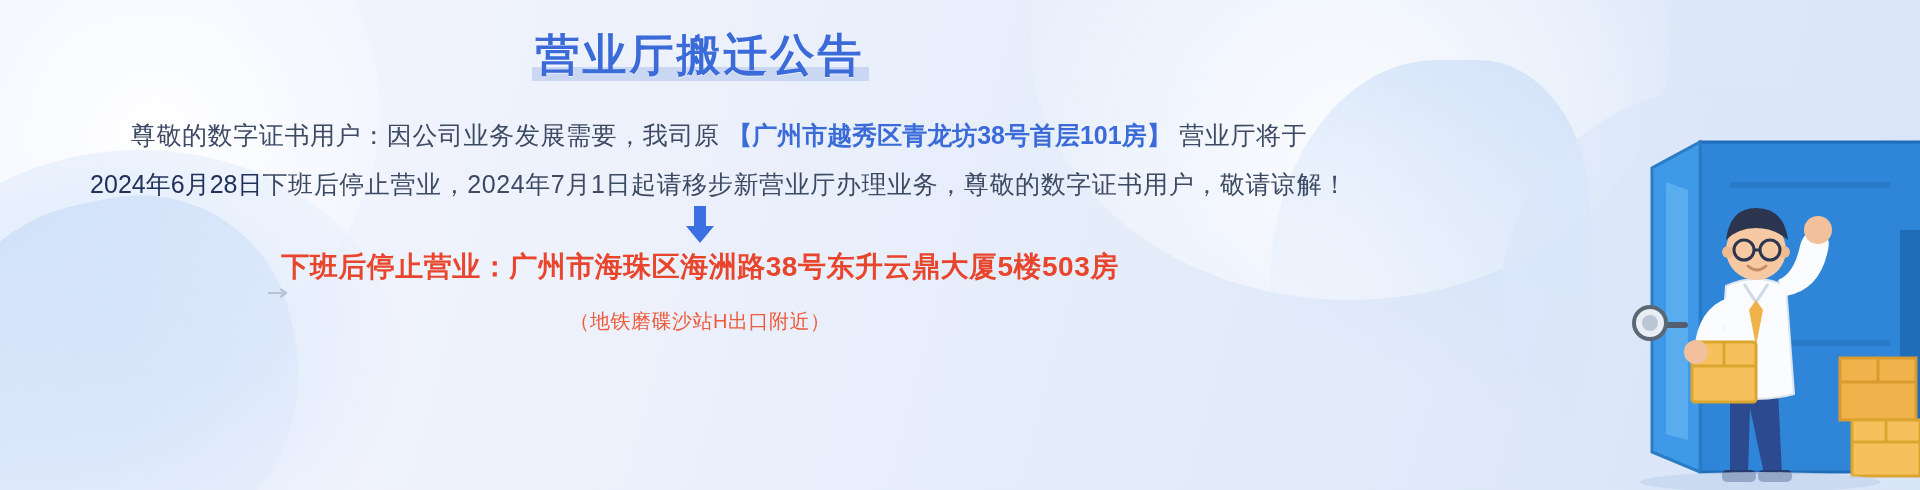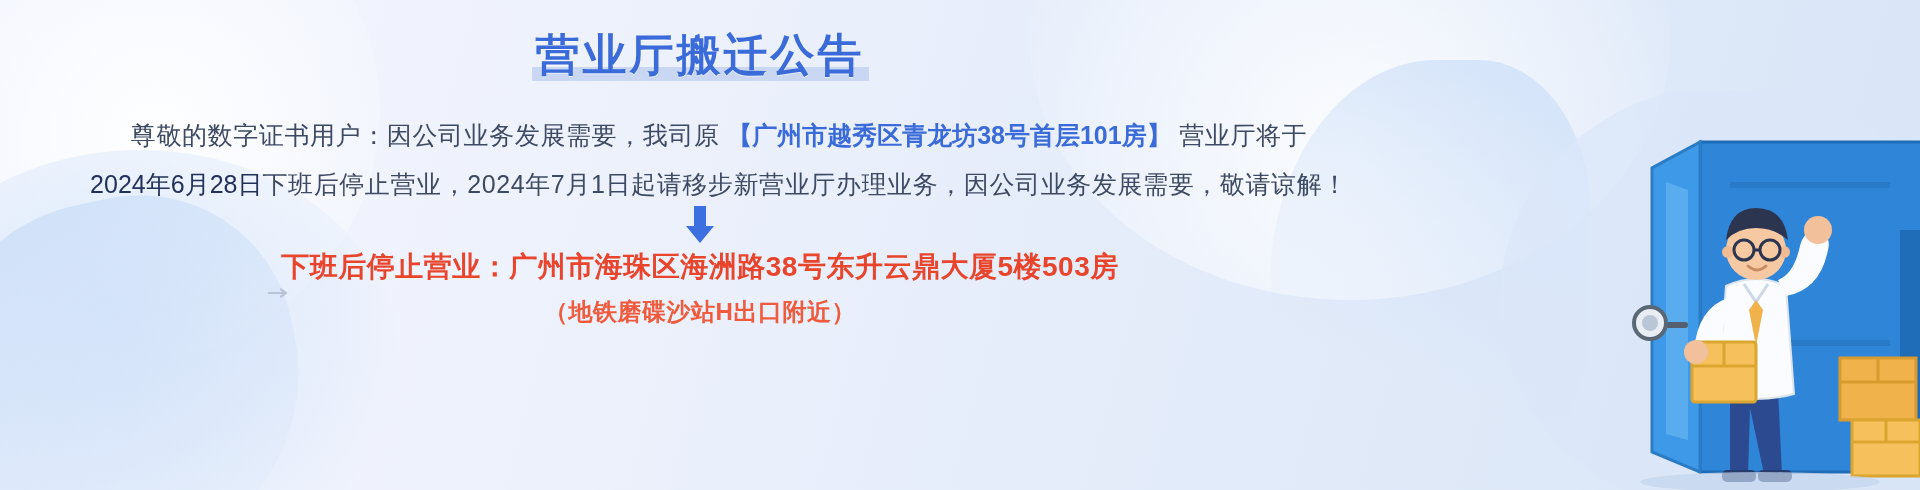--- a/index.html
+++ b/index.html
@@ -105,26 +105,25 @@
   
   .addr-main {
     margin-top: 2px;
     font-size: 28px;
     font-weight: bold;
     color: #e8452c;
     letter-spacing: .5px;
     white-space: nowrap;
   }
   .addr-sub {
-    margin-top: 10px;
-    font-size: 24px;
+    margin-top: 22px;
+    font-size: 20px;
     color: #ef5b3c;
     letter-spacing: .5px;
     white-space: nowrap;
-    font-weight: bold;
   }
 
   
   .mini-arrow {
     position: absolute;
     left: 268px; top: 288px;
     width: 26px; height: 10px;
   }
 
   
@@ -152,21 +151,21 @@
       <span class="title-text">营业厅搬迁公告</span>
     </div>
 
     <div class="body-line line1">
       <span>尊敬的数字证书用户：因公司业务发展需要，我司原</span>
       <span class="hl-addr">【广州市越秀区青龙坊38号首层101房】</span>
       <span>营业厅将于</span>
     </div>
 
     <div class="body-line line2">
-      <span class="hl-date">2024年6月28日</span><span>下班后停止营业，2024年7月1日起请移步新营业厅办理业务，因公司业务发展需要，敬请谅解！</span>
+      <span class="hl-date">2024年6月28日</span><span>下班后停止营业，2024年7月1日起请移步新营业厅办理业务，尊敬的数字证书用户，敬请谅解！</span>
     </div>
 
     <div class="arrow-wrap">
       <svg width="34" height="38" viewBox="0 0 34 38">
         <path d="M11 0 h12 v20 h8 L17 37 L3 20 h8 Z" fill="#3c6fe0"></path>
       </svg>
     </div>
 
     <div class="addr-main">下班后停止营业：广州市海珠区海洲路38号东升云鼎大厦5楼503房</div>
     <div class="addr-sub">（地铁磨碟沙站H出口附近）</div>

